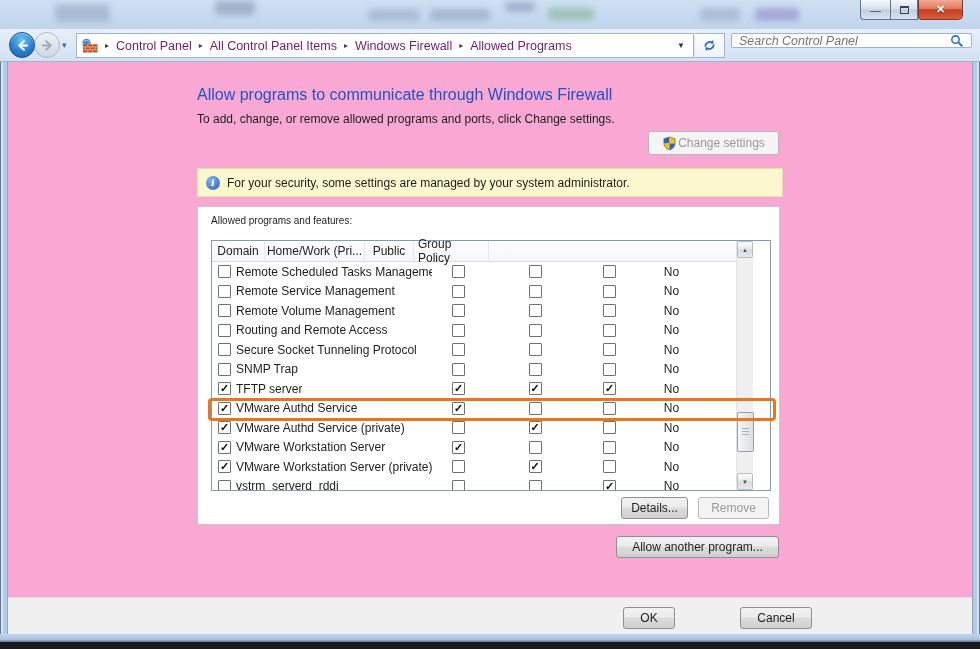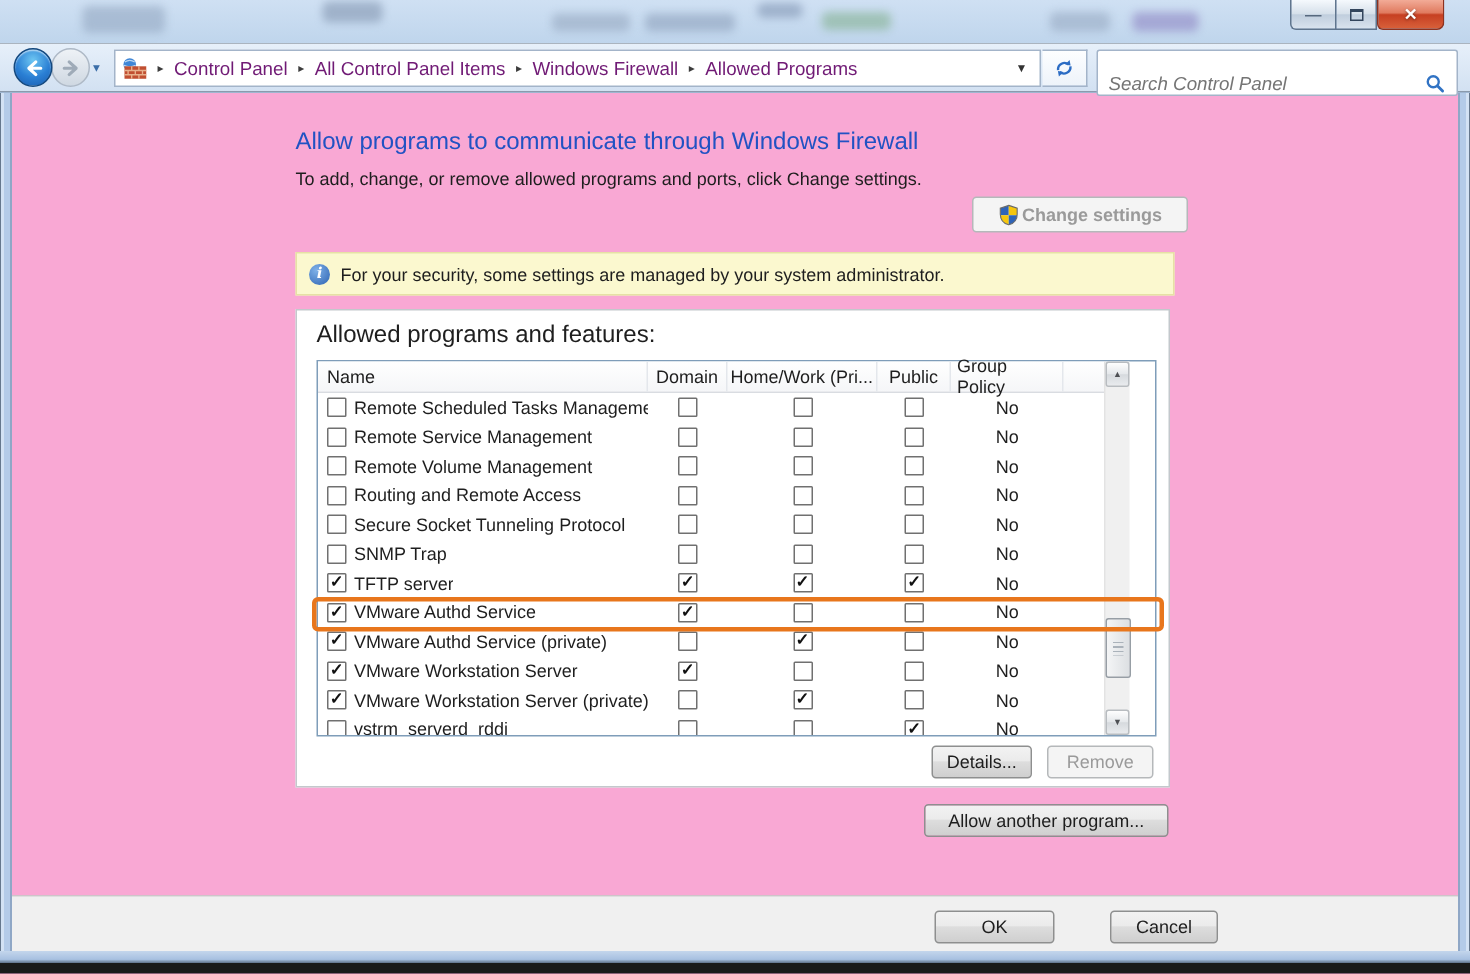--- a/index.html
+++ b/index.html
@@ -37,22 +37,22 @@
     border:1px solid #a3b4c9; display:flex; align-items:center; padding:0 4px; }
   .crumb-sep { font-size:8px; color:#3c3c3c; margin:0 7px; }
   .crumb { font-size:12.5px; color:#701a75; white-space:nowrap; cursor:pointer; }
   .addr-drop { margin-left:auto; font-size:8px; color:#333; padding:0 4px; cursor:pointer; }
   .fw-ico { width:17px; height:15px; flex:0 0 auto; }
 
   .refresh-btn { position:absolute; left:695px; top:4px; width:30px; height:25px;
     border:1px solid #a3b4c9; border-left:none; background:linear-gradient(#fdfeff,#edf3fa);
     display:flex; align-items:center; justify-content:center; cursor:pointer; }
 
-  .searchbox { position:absolute; left:731px; top:4px; width:241px; height:31px; background:#fff;
-    border:1px solid #a3b4c9; border-radius:2px; display:flex; align-items:flex-end; padding:0 7px; }
+  .searchbox { position:absolute; left:731px; top:4px; width:241px; height:15px; background:#fff;
+    border:1px solid #a3b4c9; border-radius:2px; display:flex; align-items:flex-start; padding:0 7px; }
   .searchbox input { flex:1; border:none; outline:none; font-style:italic; font-size:12.5px;
     color:#7c7c7c; font-family:"Liberation Sans",sans-serif; background:transparent; }
   .search-ico { flex:0 0 auto; }
 
   
   .frame-left, .frame-right { position:absolute; top:62px; width:8px; height:580px;
     background:linear-gradient(90deg,#66788d 0 1px,#d3e2f4 1px 3px,#b4cbe8 3px 7px,#8fa7c6 7px 8px); }
   .frame-left { left:0; }
   .frame-right { right:0; transform:scaleX(-1); }
   .frame-bottom { position:absolute; left:0; top:634px; width:980px; height:8px;
@@ -63,32 +63,32 @@
 
   .page-title { position:absolute; left:189px; top:24px; font-size:16px; color:var(--heading); }
   .page-sub   { position:absolute; left:189px; top:50px; font-size:12px; }
   .risk-link  { position:absolute; left:189px; top:74px; font-size:12px; color:var(--link); cursor:pointer; }
 
   .btn { border:1px solid #8e8f8f; border-radius:3px; font-size:12px; color:#1e1e1e;
     background:linear-gradient(#f2f2f2,#ebebeb 45%,#dddddd 50%,#cfcfcf); cursor:pointer;
     display:flex; align-items:center; justify-content:center; font-family:"Liberation Sans",sans-serif; }
   .btn.disabled { border-color:#b5b8ba; color:#9a9a9a; background:#f4f4f4; cursor:default; }
 
-  .chg-btn { position:absolute; left:640px; top:69px; width:144px; height:24px; gap:1px;font-weight:bold; }
+  .chg-btn { position:absolute; left:640px; top:69px; width:131px; height:24px; gap:1px; }
 
   .notice { position:absolute; left:189px; top:106px; width:586px; height:29px;
     background:var(--notice-bg); border:1px solid #e6e1a5; display:flex; align-items:center;
     padding:0 8px; gap:7px; font-size:12px; }
   .info-ico { width:14px; height:14px; border-radius:50%; flex:0 0 auto;
     background:radial-gradient(circle at 35% 30%,#7fb1e8,#2d63b2); color:#fff;
     font:italic bold 10px "DejaVu Serif",serif; display:flex; align-items:center; justify-content:center; }
 
   .groupbox { position:absolute; left:189px; top:144px; width:583px; height:319px;
     border:1px solid #c3c8cc; background:#fff; }
-  .gb-label { position:absolute; left:13px; top:8px; font-size:16px; }
+  .gb-label { position:absolute; left:13px; top:8px; font-size:10px; }
 
   
   .list { position:absolute; left:13px; top:33px; width:560px; height:251px;
     border:1px solid #7f9db9; display:flex; background:#fff; }
   .list-main { width:524px; display:flex; flex-direction:column; }
   .lheader { height:21px; display:flex; background:linear-gradient(#ffffff,#f5f6f8);
     border-bottom:1px solid #d9dce1; flex:0 0 auto; }
   .hcell { font-size:12px; color:#1e1e1e; display:flex; align-items:center;
     border-right:1px solid #e4e7ec; padding:0 4px; cursor:pointer; }
   .hcell.cname { width:220px; justify-content:flex-start; padding-left:6px; }
@@ -126,21 +126,21 @@
   .hl-ring { position:absolute; border:3px solid var(--highlight); border-radius:4px;
     pointer-events:none; z-index:6; }
 
   .details-btn { position:absolute; left:423px; top:290px; width:67px;  height:22px;text-align:center; }
   .remove-btn  { position:absolute; left:500px; top:290px; width:71px;  height:22px; }
   .allow-btn   { position:absolute; left:608px; top:474px; width:163px; height:22px; }
 
   
   .footer { position:absolute; left:8px; top:597px; width:964px; height:37px;
     background:#f0f0f0; border-top:1px solid #dfdfdf; }
-  .ok-btn     { position:absolute; left:615px; top:9px; width:80px; height:22px; }
+  .ok-btn     { position:absolute; left:615px; top:9px; width:52px; height:22px; }
   .cancel-btn { position:absolute; left:697px; top:9px; width:72px; height:22px;margin-left:35px; }
 </style>
 </head>
 <body>
 
 <div class="glass-top">
   <div class="blob" style="left:55px;top:4px;width:55px;height:18px;background:#8fa3bd"></div>
   <div class="blob" style="left:215px;top:1px;width:40px;height:14px;background:#7d90ab"></div>
   <div class="blob" style="left:368px;top:9px;width:52px;height:12px;background:#93a5bd"></div>
   <div class="blob" style="left:430px;top:9px;width:60px;height:12px;background:#8a9db8"></div>
@@ -246,21 +246,20 @@
     <span class="info-ico">i</span>
     <span>For your security, some settings are managed by your system administrator.</span>
   </div>
 
   <div class="groupbox">
     <div class="gb-label">Allowed programs and features:</div>
 
     <div class="list">
       <div class="list-main">
         <div class="lheader">
-          <div class="hcell cname">Name</div>
           <div class="hcell cdom">Domain</div>
           <div class="hcell chw">Home/Work (Pri...</div>
           <div class="hcell cpub">Public</div>
           <div class="hcell cgp">Group Policy</div>
           <div class="hcell cfill"></div>
         </div>
         <div class="rows" id="rows">
   <div class="lrow">
     <div class="cell name">
       <span class="cb"></span>

